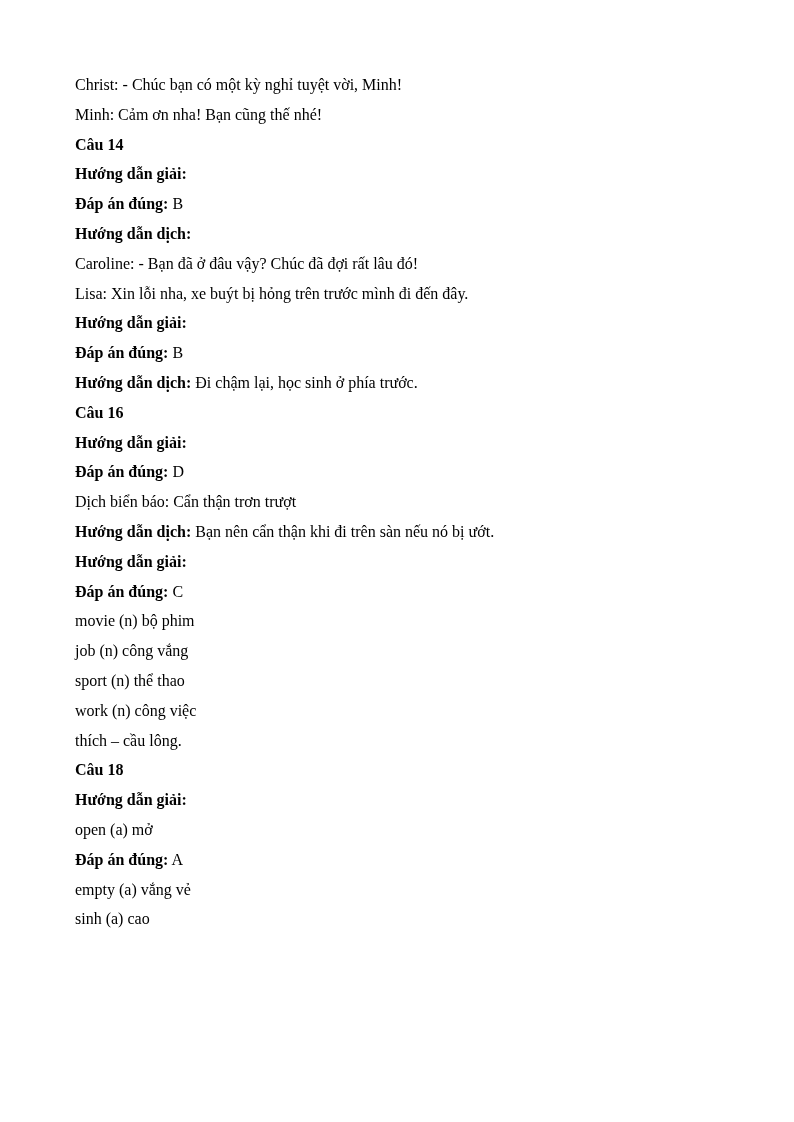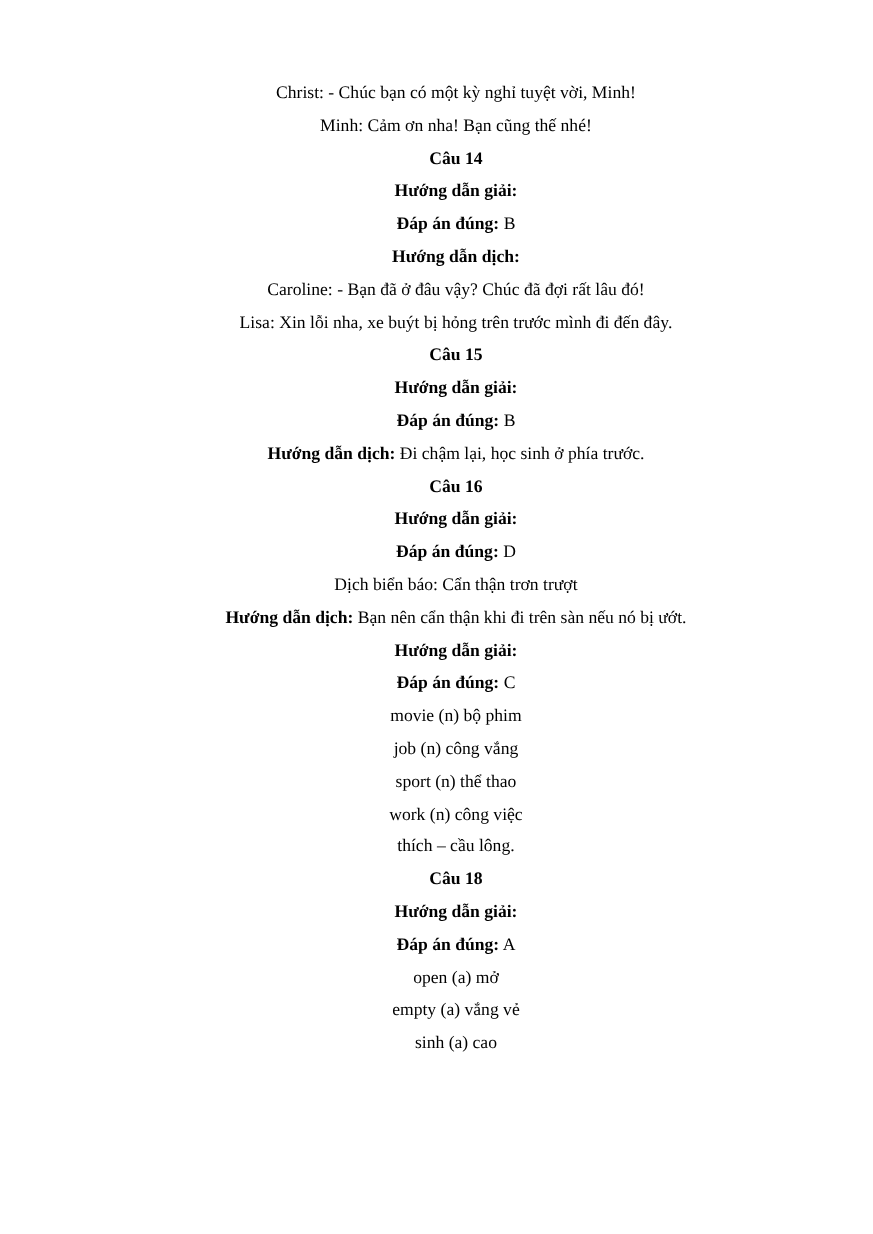--- a/index.html
+++ b/index.html
@@ -11,21 +11,20 @@
     position: relative;
     width: 794px;
     height: 1122px;
     background: #ffffff;
     box-sizing: border-box;
     padding: 70px 40px 0 75px;
     font-family: "Liberation Serif", "DejaVu Serif", serif;
     font-size: 16px;
     color: #000000;
     overflow: hidden;
-    text-align: center;
   }
   .line {
     line-height: 29.8px;
     min-height: 29.8px;
     white-space: nowrap;
   }
   .line .b {
     font-weight: bold;
     margin-top: 40px;
   }
@@ -36,36 +35,35 @@
 <div class="page">
   <div id="doc-lines">
       <div class="line"><span class="">Christ: - Chúc bạn có một kỳ nghỉ tuyệt vời, Minh!</span></div>
       <div class="line"><span class="">Minh: Cảm ơn nha! Bạn cũng thế nhé!</span></div>
       <div class="line"><span class="b">Câu 14</span></div>
       <div class="line"><span class="b">Hướng dẫn giải:</span></div>
       <div class="line"><span class="b">Đáp án đúng:</span><span class=""> B</span></div>
       <div class="line"><span class="b">Hướng dẫn dịch:</span></div>
       <div class="line"><span class="">Caroline: - Bạn đã ở đâu vậy? Chúc đã đợi rất lâu đó!</span></div>
       <div class="line"><span class="">Lisa: Xin lỗi nha, xe buýt bị hỏng trên trước mình đi đến đây.</span></div>
-      <div class="line"><span class="b">Câu 15</span></div>
       <div class="line"><span class="b">Hướng dẫn giải:</span></div>
       <div class="line"><span class="b">Đáp án đúng:</span><span class=""> B</span></div>
       <div class="line"><span class="b">Hướng dẫn dịch:</span><span class=""> Đi chậm lại, học sinh ở phía trước.</span></div>
       <div class="line"><span class="b">Câu 16</span></div>
       <div class="line"><span class="b">Hướng dẫn giải:</span></div>
       <div class="line"><span class="b">Đáp án đúng:</span><span class=""> D</span></div>
       <div class="line"><span class="">Dịch biển báo: Cẩn thận trơn trượt</span></div>
       <div class="line"><span class="b">Hướng dẫn dịch:</span><span class=""> Bạn nên cẩn thận khi đi trên sàn nếu nó bị ướt.</span></div>
       <div class="line"><span class="b">Hướng dẫn giải:</span></div>
       <div class="line"><span class="b">Đáp án đúng:</span><span class=""> C</span></div>
       <div class="line"><span class="">movie (n) bộ phim</span></div>
       <div class="line"><span class="">job (n) công vắng</span></div>
       <div class="line"><span class="">sport (n) thể thao</span></div>
       <div class="line"><span class="">work (n) công việc</span></div>
       <div class="line"><span class="">thích – cầu lông.</span></div>
       <div class="line"><span class="b">Câu 18</span></div>
       <div class="line"><span class="b">Hướng dẫn giải:</span></div>
+      <div class="line"><span class="">open (a) mở</span></div>
       <div class="line"><span class="b">Đáp án đúng:</span><span class=""> A</span></div>
-      <div class="line"><span class="">open (a) mở</span></div>
       <div class="line"><span class="">empty (a) vắng vẻ</span></div>
       <div class="line"><span class="">sinh (a) cao</span></div>
     </div>
 </div>
 
 </body></html>

